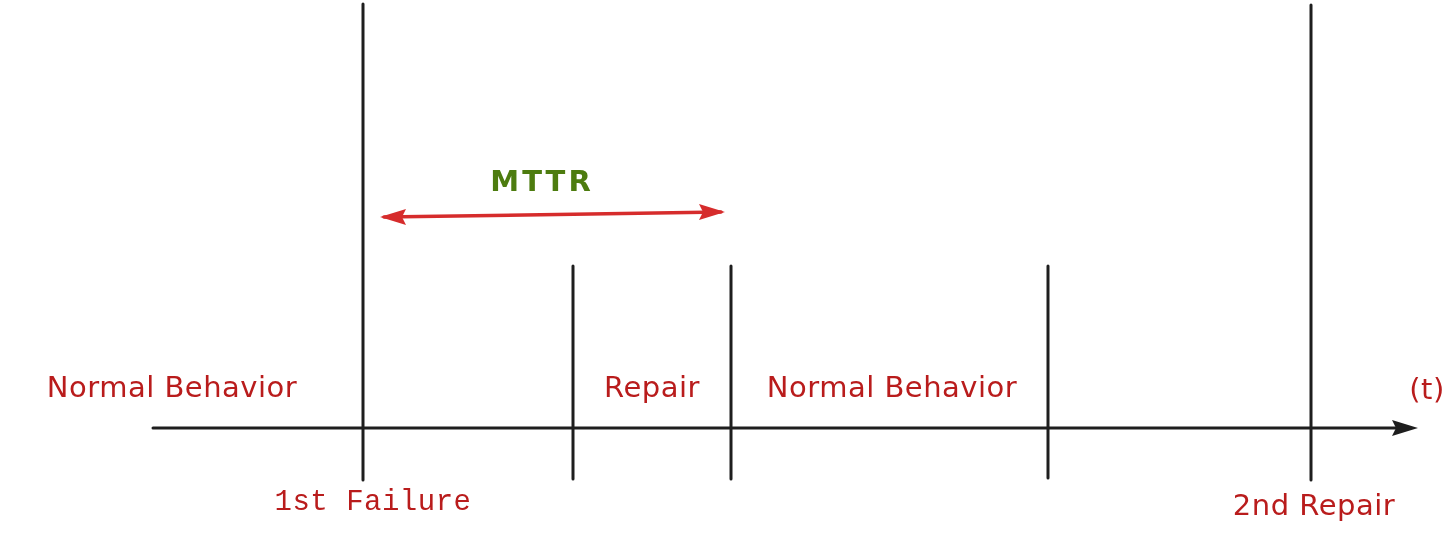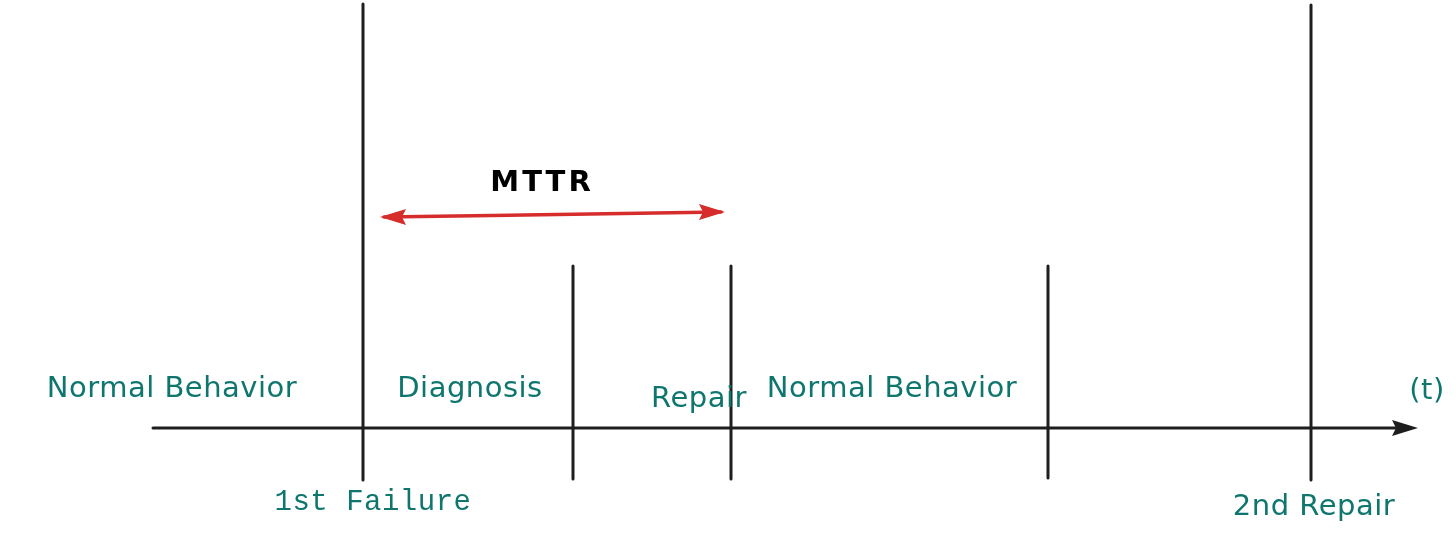--- a/index.html
+++ b/index.html
@@ -22,31 +22,31 @@
     top: 0;
     width: 1456px;
     height: 536px;
   }
   .label {
     position: absolute;
     transform: translateX(-50%);
     white-space: nowrap;
     font-size: 29px;
     font-weight: 500;
-    color: #0f766e;
+    color: #b91c1c;
     letter-spacing: 0.5px;
   }
   .label-mttr {
     position: absolute;
     transform: translateX(-50%);
     white-space: nowrap;
     font-size: 29px;
     font-weight: bold;
     letter-spacing: 3px;
-    color: #000000;
+    color: #4d7c0f;
   }
 </style>
 </head>
 <body>
 
 <div class="canvas">
 
   <svg class="layer-svg" viewBox="0 0 1456 536" xmlns="http://www.w3.org/2000/svg">
 
     <line x1="153" y1="428" x2="1408" y2="428" stroke="#1e1e1e" stroke-width="3" stroke-linecap="round"></line>
@@ -59,23 +59,22 @@
     <line x1="731" y1="266" x2="731" y2="479" stroke="#1e1e1e" stroke-width="3" stroke-linecap="round"></line>
     <line x1="1048" y1="266" x2="1048" y2="478" stroke="#1e1e1e" stroke-width="3" stroke-linecap="round"></line>
 
     <line x1="384" y1="217" x2="721" y2="212" stroke="#d62c2c" stroke-width="3.5" stroke-linecap="round"></line>
     <polygon points="380,217 406,209 402,217 406,225" fill="#d62c2c"></polygon>
     <polygon points="725,212 699,204 703,212 699,220" fill="#d62c2c"></polygon>
   </svg>
 
   <div class="label" style="left:172px; top:370px;">Normal Behavior</div>
 
-  <div class="label" style="left:470px; top:370px;">Diagnosis</div>
 
-  <div class="label" style="left:652px; top:380px;margin-left:47px;">Repair</div>
+  <div class="label" style="left:652px; top:370px;">Repair</div>
 
   <div class="label" style="left:892px; top:370px;">Normal Behavior</div>
 
   <div class="label" style="left:1427px; top:372px;">(t)</div>
 
   <div class="label-mttr" style="left:542px; top:164px;">MTTR</div>
 
   <div class="label" style="left:373px; top:486px;font-family:Liberation Mono, monospace;">1st Failure</div>
 
   <div class="label" style="left:1314px; top:488px;">2nd Repair</div>

